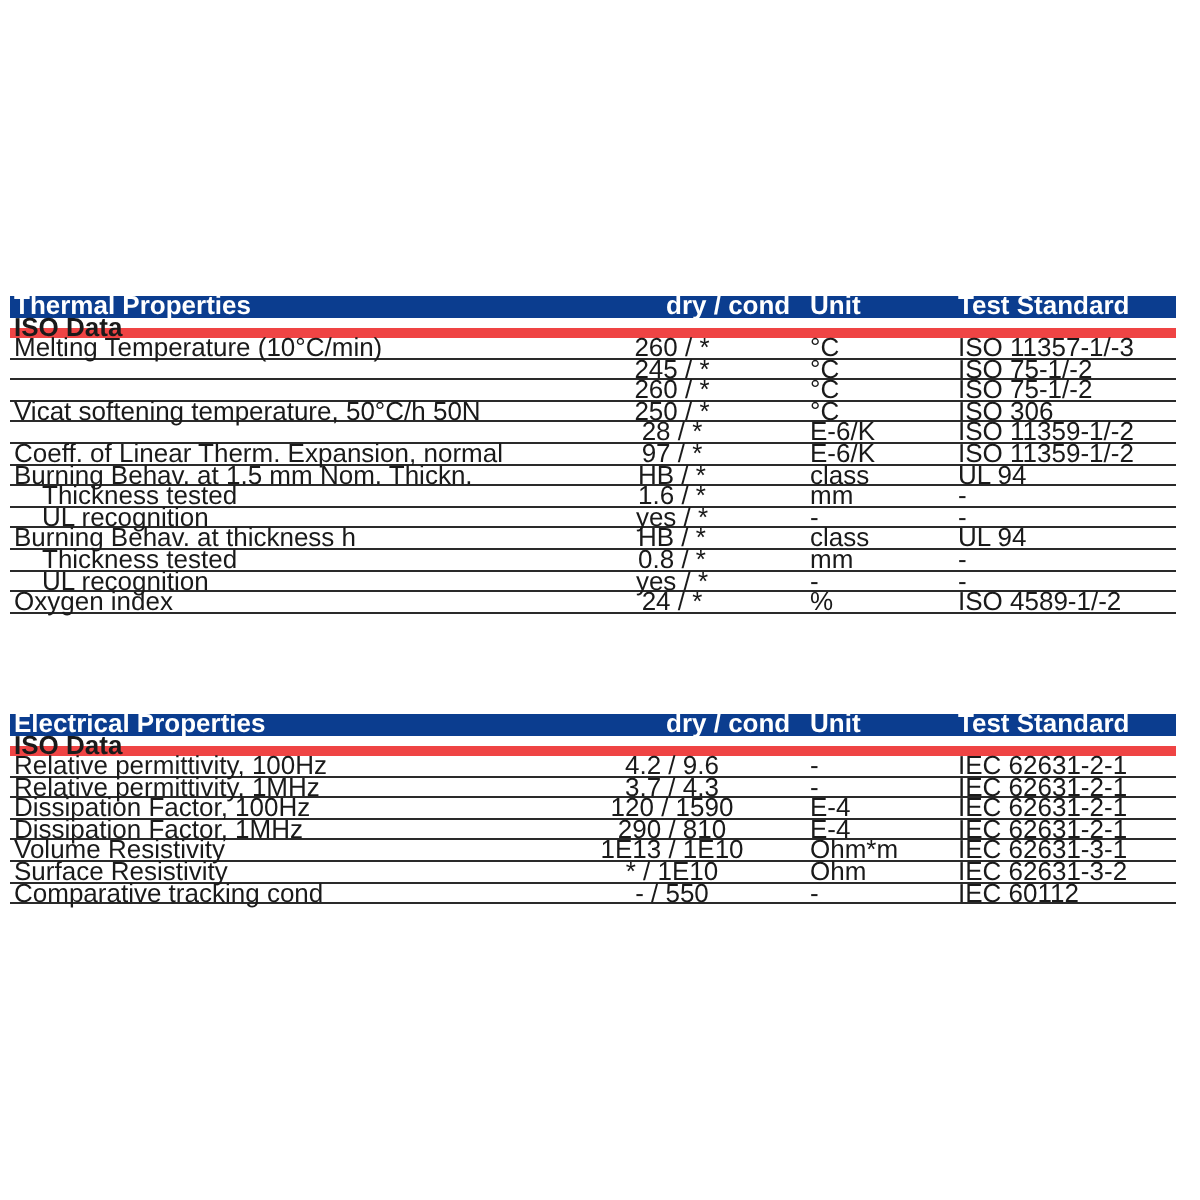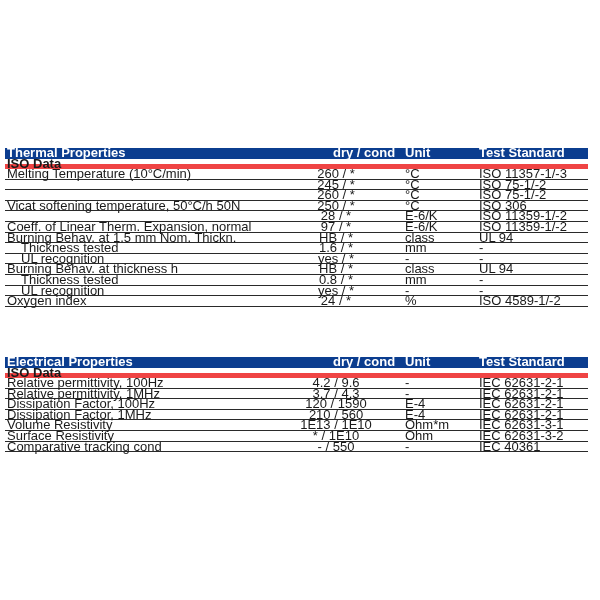--- a/index.html
+++ b/index.html
@@ -131,35 +131,35 @@
       <span class="c c-std">IEC 62631-2-1</span>
     </div>
   <div class="row">
       <span class="c c-label">Dissipation Factor, 100Hz</span>
       <span class="c c-val">120 / 1590</span>
       <span class="c c-unit">E-4</span>
       <span class="c c-std">IEC 62631-2-1</span>
     </div>
   <div class="row">
       <span class="c c-label">Dissipation Factor, 1MHz</span>
-      <span class="c c-val">210 / 560</span>
+      <span class="c c-val">290 / 810</span>
       <span class="c c-unit">E-4</span>
       <span class="c c-std">IEC 62631-2-1</span>
     </div>
   <div class="row">
       <span class="c c-label">Volume Resistivity</span>
       <span class="c c-val">1E13 / 1E10</span>
       <span class="c c-unit">Ohm*m</span>
       <span class="c c-std">IEC 62631-3-1</span>
     </div>
   <div class="row">
       <span class="c c-label">Surface Resistivity</span>
       <span class="c c-val">* / 1E10</span>
       <span class="c c-unit">Ohm</span>
       <span class="c c-std">IEC 62631-3-2</span>
     </div>
   <div class="row">
       <span class="c c-label">Comparative tracking cond</span>
       <span class="c c-val">- / 550</span>
       <span class="c c-unit">-</span>
-      <span class="c c-std">IEC 40361</span>
+      <span class="c c-std">IEC 60112</span>
     </div>
 </div>
 
 </body></html>

